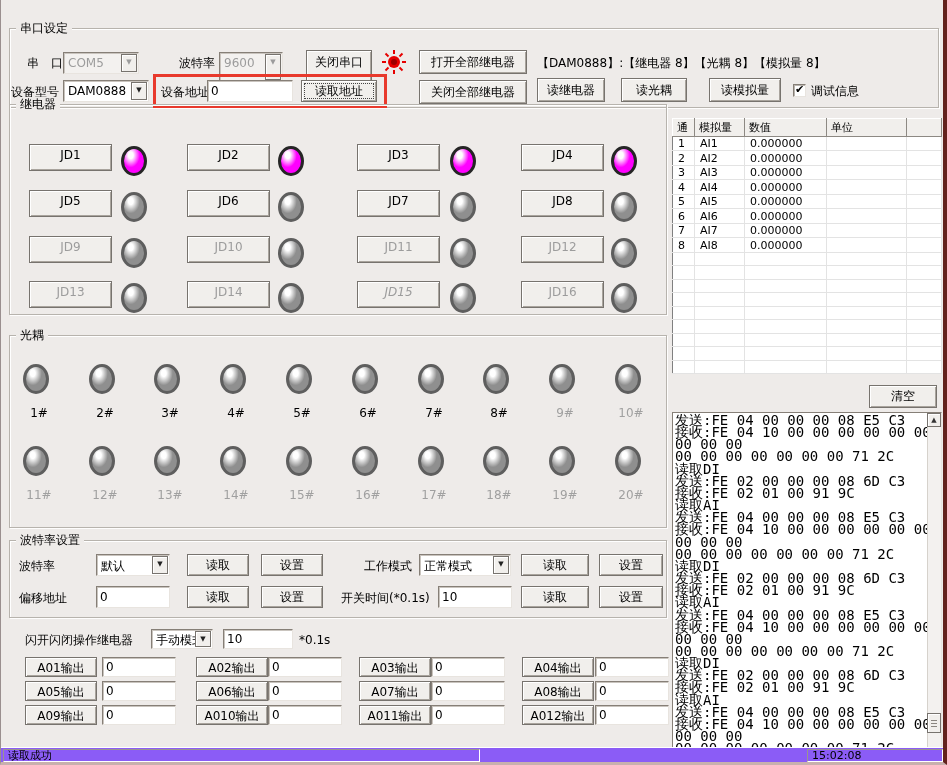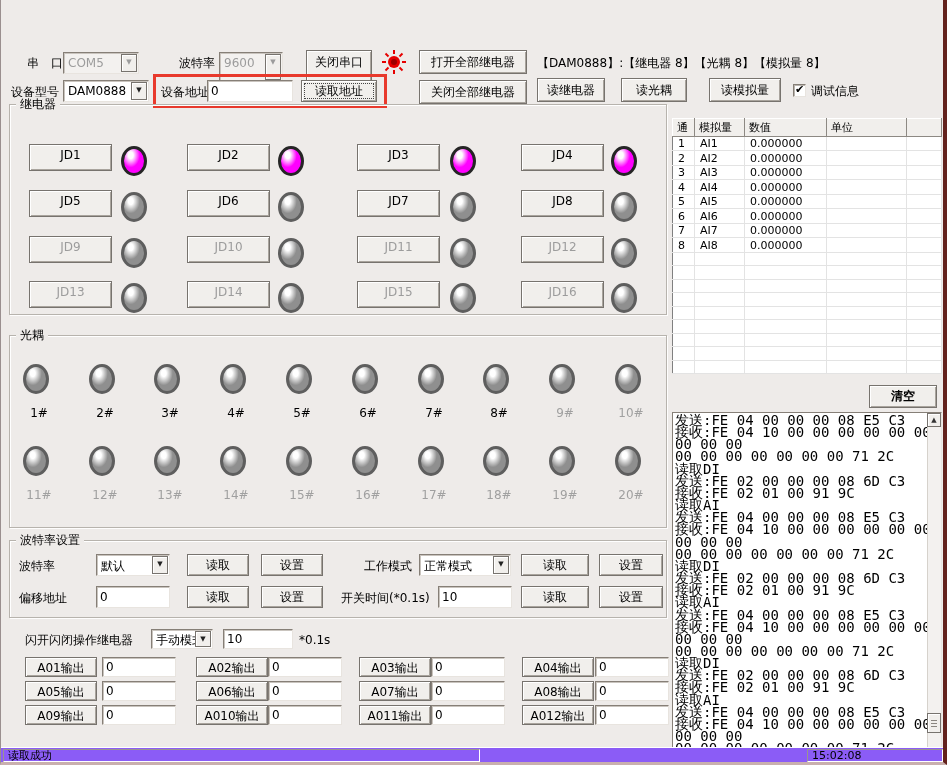--- a/index.html
+++ b/index.html
@@ -85,20 +85,23 @@
   .statusbar{position:absolute;left:0;right:0;top:747px;height:15px;background:#8b5cf6;border-top:1px solid #fff;}
   .pane{position:absolute;top:1px;height:13px;border:1px solid;border-color:#9a958f #fff #fff #9a958f;
     font-size:11px;line-height:12px;padding:0 4px;white-space:nowrap;overflow:hidden;}
 </style>
 </head>
 <body>
 
 <div class="window">
 
 
+  <div class="group" style="left:8px;top:28px;width:930px;height:80px;">
+    <span class="group-label">串口设定</span>
+  </div>
   <span class="lbl" style="left:26px;top:56px;">串　口</span>
   <div class="combo disabled" style="left:62px;top:52px;width:76px;height:22px;">
     <span class="ct">COM5</span>
     <span class="ca"></span>
   </div>
   <span class="lbl" style="left:178px;top:56px;">波特率</span>
   <div class="combo disabled" style="left:218px;top:52px;width:64px;height:30px;">
     <span class="ct">9600</span>
     <span class="ca"></span>
   </div>
@@ -160,21 +163,21 @@
   <div class="btn relay-btn dis" style="left:186px;top:236px;">JD10</div>
     <span class="light off" style="left:277px;top:238px;"></span>
   <div class="btn relay-btn dis" style="left:356px;top:236px;">JD11</div>
     <span class="light off" style="left:449px;top:238px;"></span>
   <div class="btn relay-btn dis" style="left:520px;top:236px;">JD12</div>
     <span class="light off" style="left:610px;top:238px;"></span>
   <div class="btn relay-btn dis" style="left:28px;top:281px;">JD13</div>
     <span class="light off" style="left:120px;top:283px;"></span>
   <div class="btn relay-btn dis" style="left:186px;top:281px;">JD14</div>
     <span class="light off" style="left:277px;top:283px;"></span>
-  <div class="btn relay-btn dis" style="left:356px;top:281px;">JD15</div>
+  <div class="btn relay-btn dis" style="left:356px;top:281px;font-style:italic;">JD15</div>
     <span class="light off" style="left:449px;top:283px;"></span>
   <div class="btn relay-btn dis" style="left:520px;top:281px;">JD16</div>
     <span class="light off" style="left:610px;top:283px;"></span>
 
   <div class="group" style="left:8px;top:335px;width:658px;height:193px;">
     <span class="group-label">光耦</span>
   </div>
   <span class="light off" style="left:22px;top:364px;"></span>
     <span class="opto-lbl" style="left:18px;top:406px;">1#</span>
   <span class="light off" style="left:88px;top:364px;"></span>
@@ -411,21 +414,21 @@
       <tr>
           <td></td>
           <td></td>
           <td></td>
           <td></td>
           <td></td>
         </tr>
     </tbody>
   </table>
 
-  <div class="btn small" style="left:868px;top:385px;width:68px;height:23px;font-weight:bold;">清空</div>
+  <div class="btn small" style="left:868px;top:385px;width:68px;height:23px;">清空</div>
 
   <div class="log-box">
     <pre class="log-pre">发送:FE 04 00 00 00 08 E5 C3
 接收:FE 04 10 00 00 00 00 00 00 00 00 00
 00 00 00 00 00 00 00 71 2C
 读取DI
 发送:FE 02 00 00 00 08 6D C3
 接收:FE 02 01 00 91 9C
 读取AI
 发送:FE 04 00 00 00 08 E5 C3

